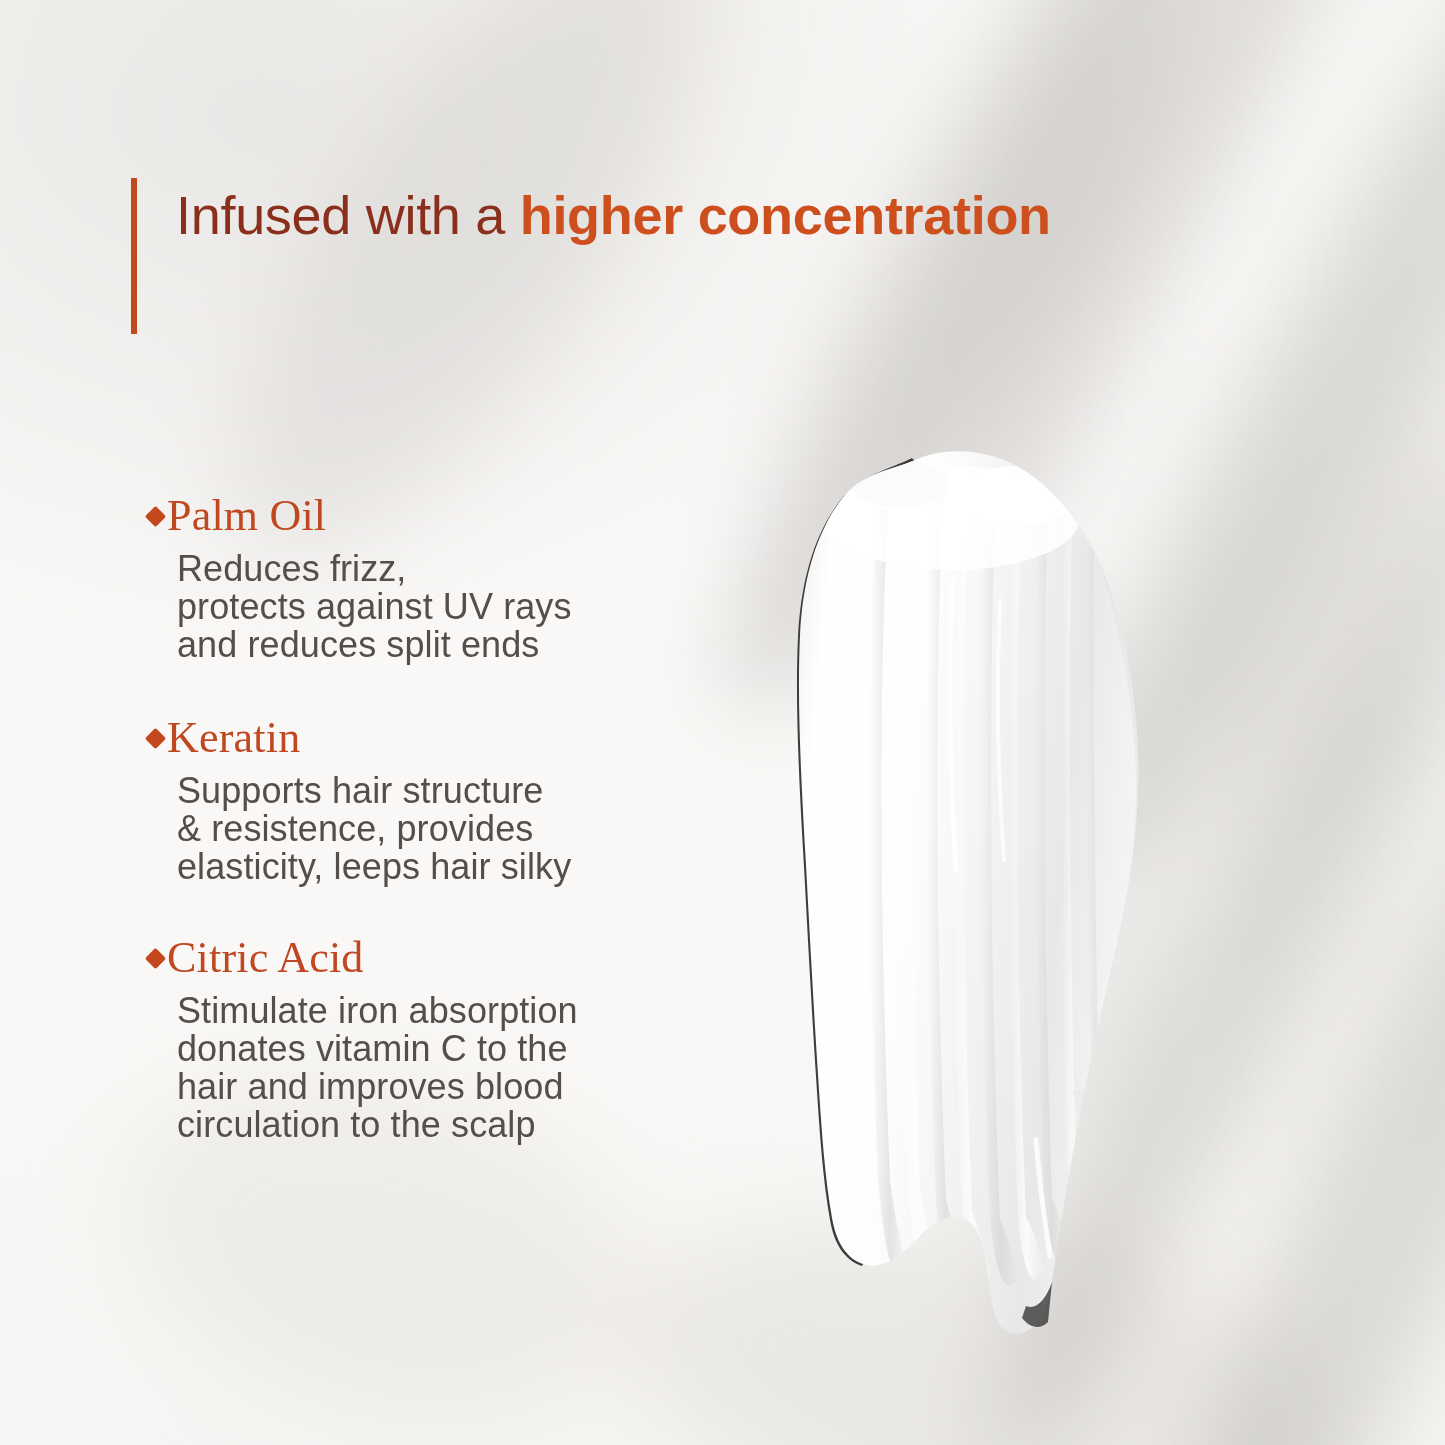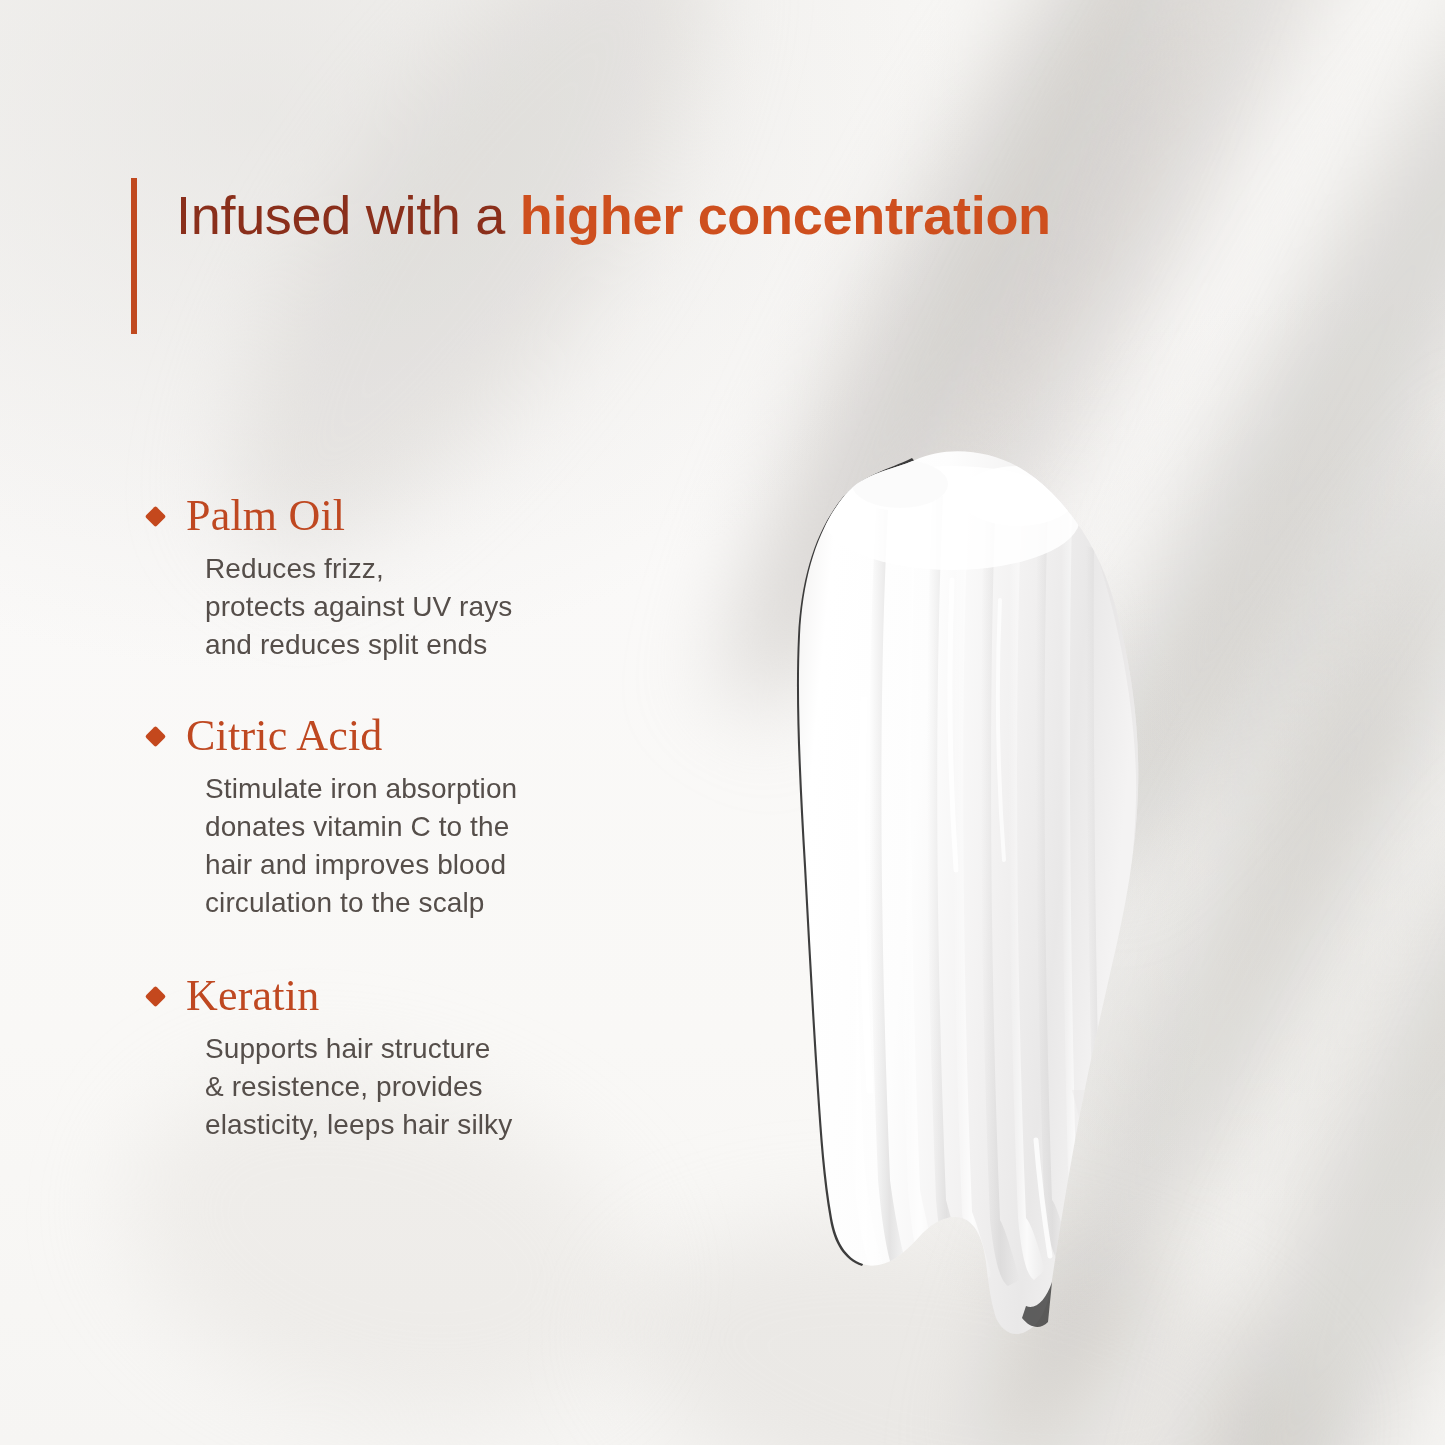--- a/index.html
+++ b/index.html
@@ -89,44 +89,44 @@
     width: 470px;
   }
   .ingredient { position: relative; }
   .ing-1 { margin-top: 0px;  }
   .ing-2 { margin-top: 48px; }
   .ing-3 { margin-top: 46px; }
 
   .ing-head {
     display: flex;
     align-items: center;
-    gap: 23px;
+    gap: 4px;
     height: 52px;
   }
   .diamond {
     flex: 0 0 auto;
     width: 15px;
     height: 15px;
     background: #c4481d;
     transform: rotate(45deg);
     border-radius: 2px;
   }
   .ing-title {
     font-family: "Liberation Serif", serif;
     font-size: 44px;
     line-height: 46px;
     font-weight: 400;
     color: #bf4821;
     letter-spacing: 0.2px;
     white-space: nowrap;
   }
   .ing-body {
-    margin: 8px 0 0 57px;
+    margin: 8px 0 0 29px;
     font-family: "Liberation Sans", sans-serif;
-    font-size: 28px;
+    font-size: 36px;
     line-height: 38px;
     font-weight: 300;
     color: #554e4a;
     letter-spacing: 0.1px;
     white-space: pre-line;
   }
 
   
   .swatch {
     position: absolute;
@@ -264,36 +264,36 @@
     <div class="ingredient ing-1">
       <div class="ing-head">
         <span class="diamond"></span>
         <span class="ing-title">Palm Oil</span>
       </div>
       <p class="ing-body">Reduces frizz,
 protects against UV rays
 and reduces split ends</p>
     </div>
 
+    <div class="ingredient ing-2">
+      <div class="ing-head">
+        <span class="diamond"></span>
+        <span class="ing-title">Keratin</span>
+      </div>
+      <p class="ing-body">Supports hair structure
+&amp; resistence, provides
+elasticity, leeps hair silky</p>
+    </div>
+
     <div class="ingredient ing-3">
       <div class="ing-head">
         <span class="diamond"></span>
         <span class="ing-title">Citric Acid</span>
       </div>
       <p class="ing-body">Stimulate iron absorption
 donates vitamin C to the
 hair and improves blood
 circulation to the scalp</p>
     </div>
 
-    <div class="ingredient ing-2">
-      <div class="ing-head">
-        <span class="diamond"></span>
-        <span class="ing-title">Keratin</span>
-      </div>
-      <p class="ing-body">Supports hair structure
-&amp; resistence, provides
-elasticity, leeps hair silky</p>
-    </div>
-
   </div>
 
 </div>
 
 </body></html>

